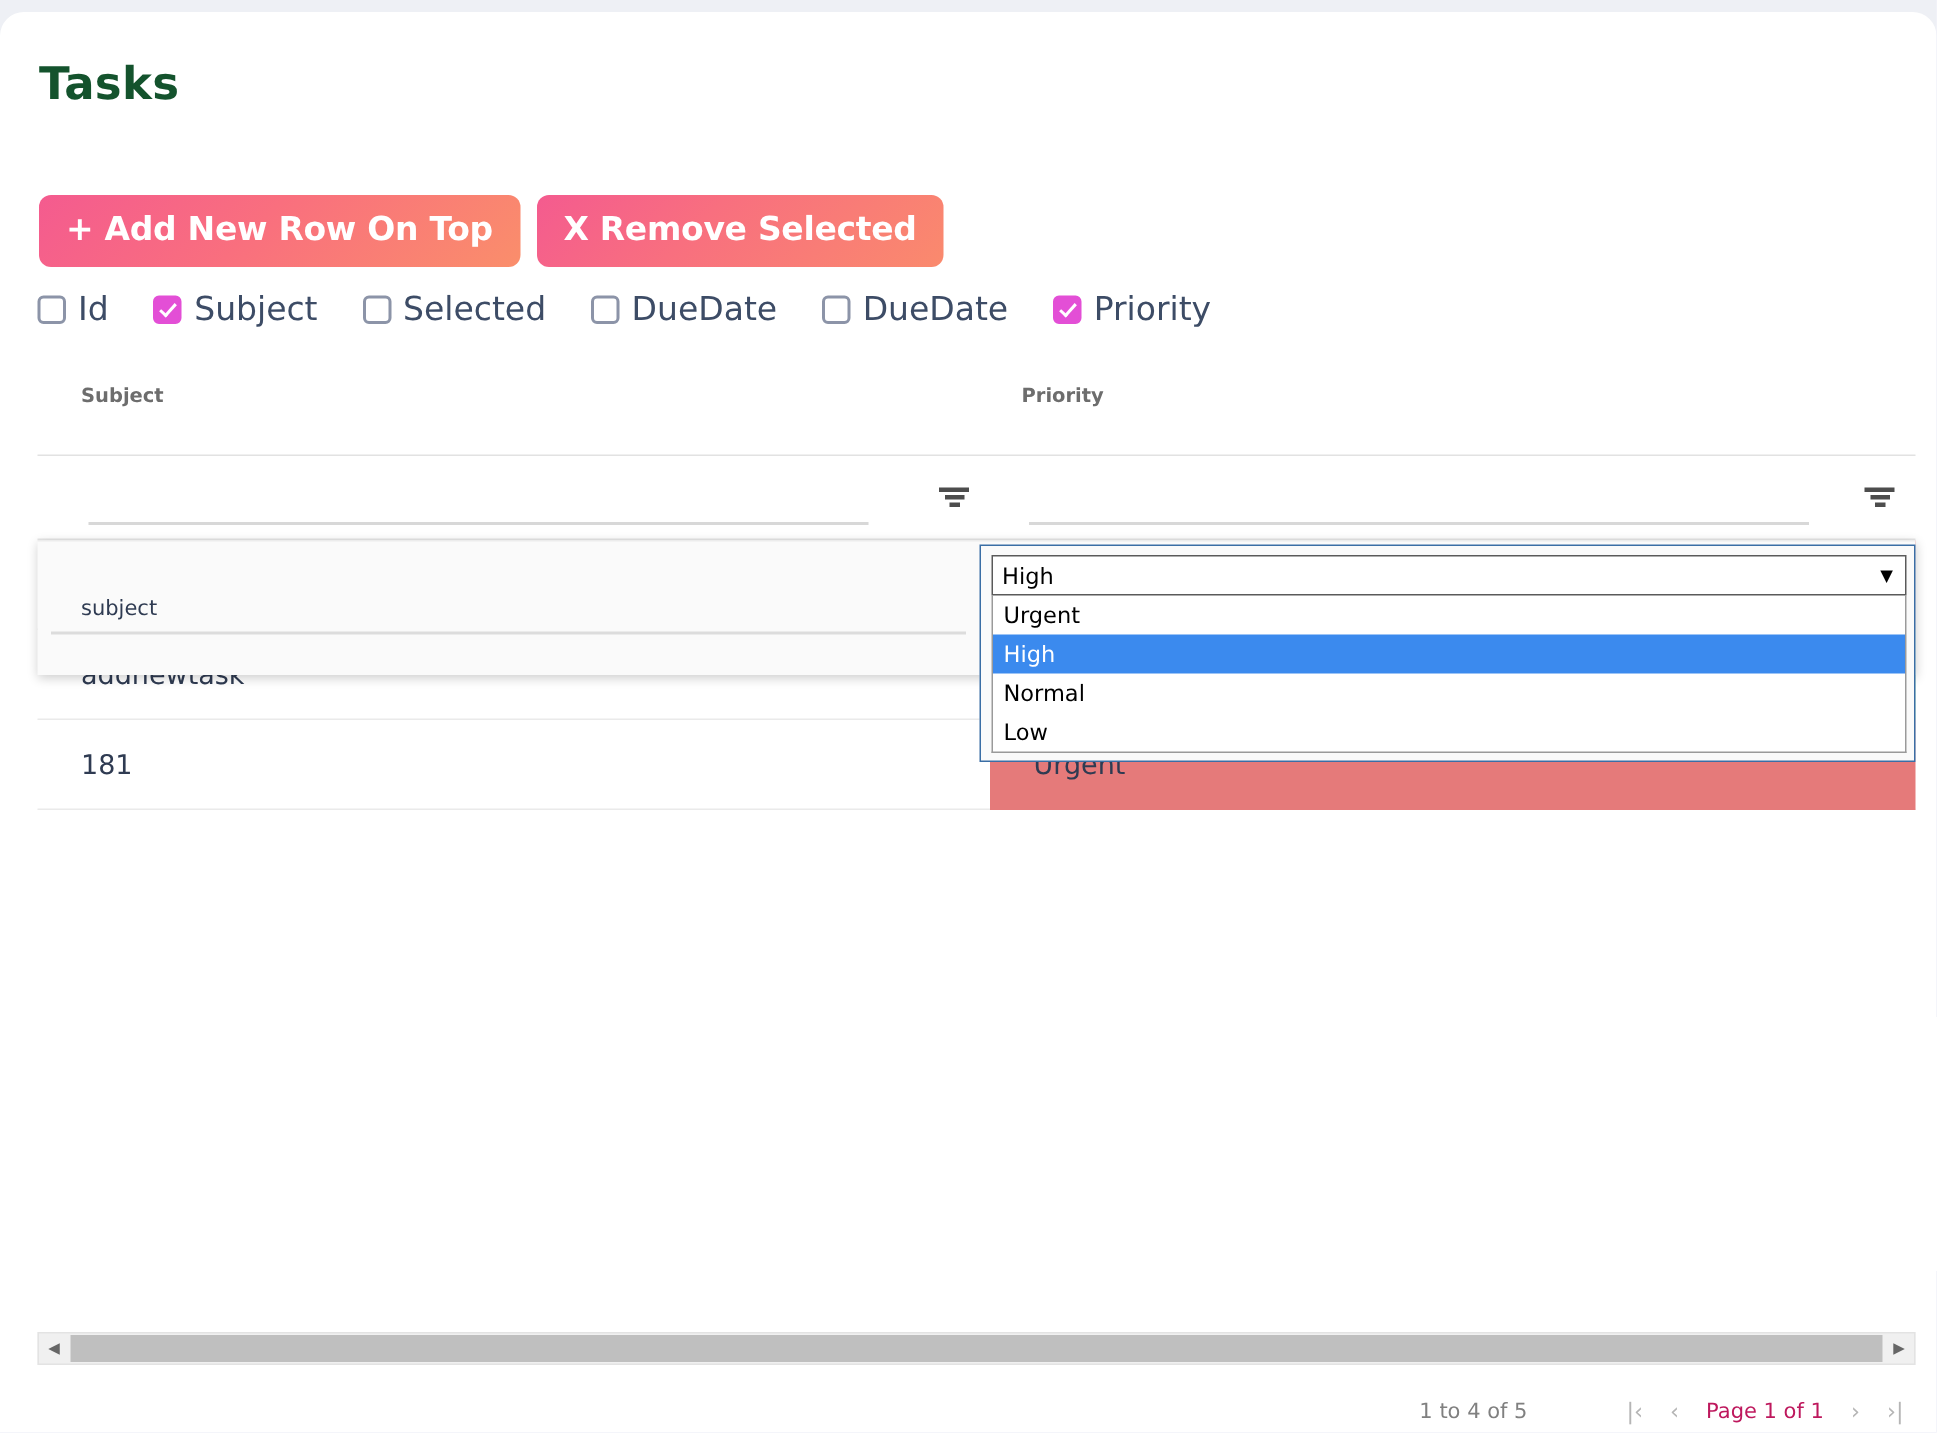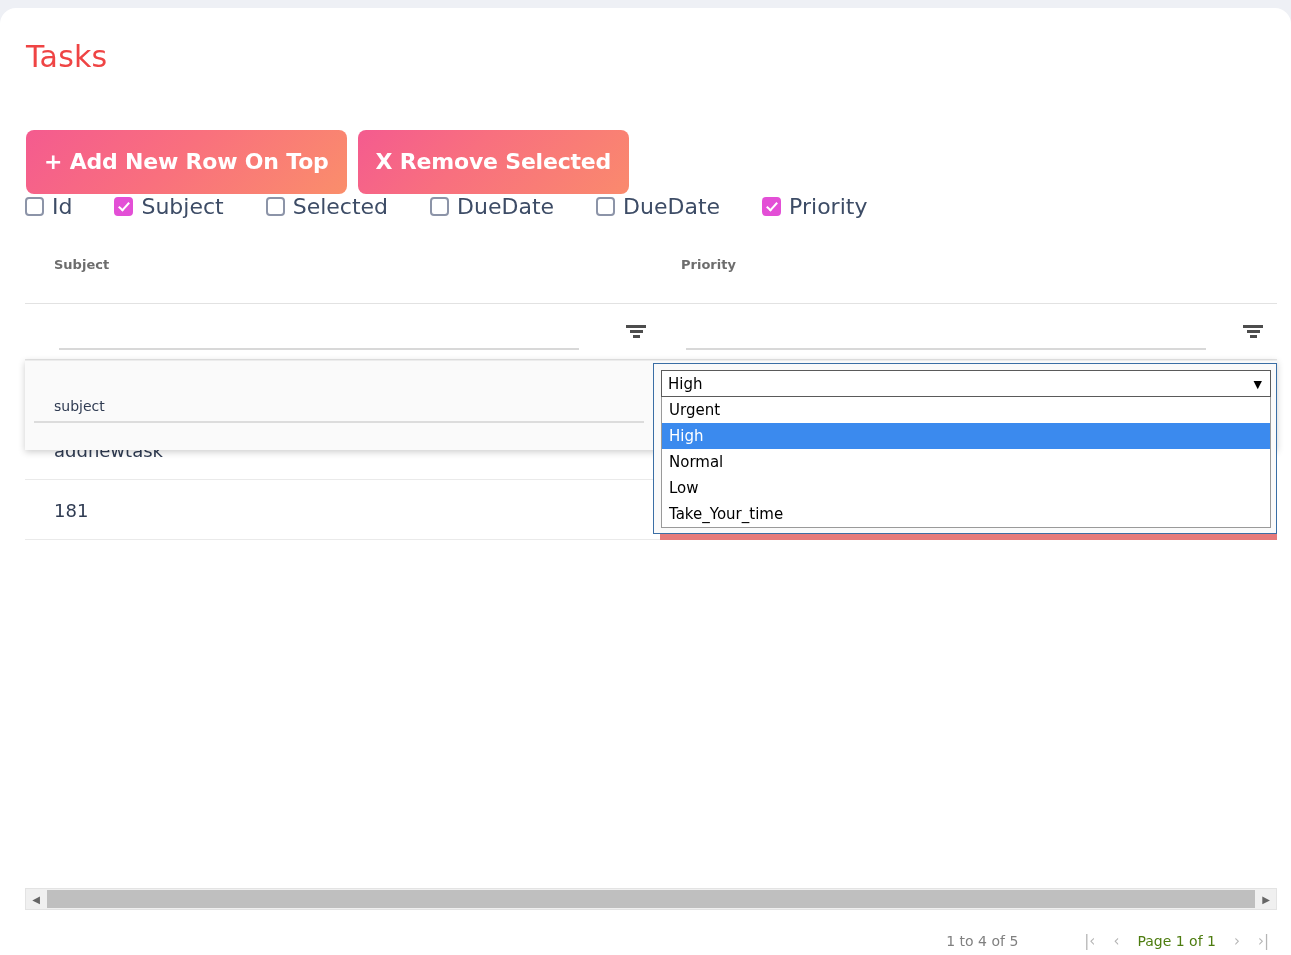--- a/index.html
+++ b/index.html
@@ -23,52 +23,52 @@
     background: #ffffff;
     border-top-left-radius: 16px;
     border-top-right-radius: 16px;
   }
 
   
   .page-title {
     position: absolute;
     left: 26px; top: 31px;
     font-size: 30px;
-    font-weight: 400;
-    color: #ef4444;
+    font-weight: 700;
+    color: #14532d;
     letter-spacing: 0.2px;
     font-family: "DejaVu Sans", sans-serif;
   }
 
   
   .btn-row { position: absolute; left: 26px; top: 122px; display: flex; gap: 11px; }
   .action-btn {
     border: none;
     border-radius: 8px;
     color: #ffffff;
     font-size: 22px;
     font-weight: bold;
     font-family: "DejaVu Sans", sans-serif;
     padding: 0 18px;
-    height: 64px;
+    height: 48px;
     line-height: 48px;
     cursor: pointer;
     white-space: nowrap;
     letter-spacing: -0.2px;
   }
   .grad-a { background: linear-gradient(135deg, #f45b8f 0%, #f96f7e 45%, #fa8e6b 100%); }
   .grad-b { background: linear-gradient(135deg, #f45b8f 0%, #f86f7f 40%, #fa8a6d 100%); text-align: right; }
 
   
   .col-toggles {
     position: absolute;
     left: 25px; top: 186px;
     display: flex;
     align-items: center;
-    gap: 12px;
+    gap: 0px;
   }
   .col-toggle {
     display: flex;
     align-items: center;
     gap: 8px;
     margin-right: 30px;
     cursor: pointer;
   }
   .cbx {
     width: 19px; height: 19px;
@@ -284,21 +284,21 @@
     color: #808080;
     font-family: "DejaVu Sans", sans-serif;
   }
   .pager .range { margin-right: 48px; }
   .pg-btn {
     color: #b5b5b5;
     font-size: 15px;
     cursor: pointer;
     user-select: none;
   }
-  .pg-label { color: #4d7c0f; }
+  .pg-label { color: #be185d; }
 </style>
 </head>
 <body>
 
 <div id="app">
   <div class="card">
 
     <div class="page-title">Tasks</div>
 
     <div class="btn-row">
@@ -385,21 +385,20 @@
       <div class="select-wrap">
         <div class="select-box">
           <span>High</span>
           <span class="caret">▼</span>
         </div>
         <div class="select-list">
           <div class="opt">Urgent</div>
           <div class="opt sel">High</div>
           <div class="opt">Normal</div>
           <div class="opt">Low</div>
-          <div class="opt">Take_Your_time</div>
         </div>
       </div>
 
     </div>
 
     <div class="hscroll">
       <div class="sb-arrow">◀</div>
       <div class="sb-thumb"></div>
       <div class="sb-arrow">▶</div>
     </div>

